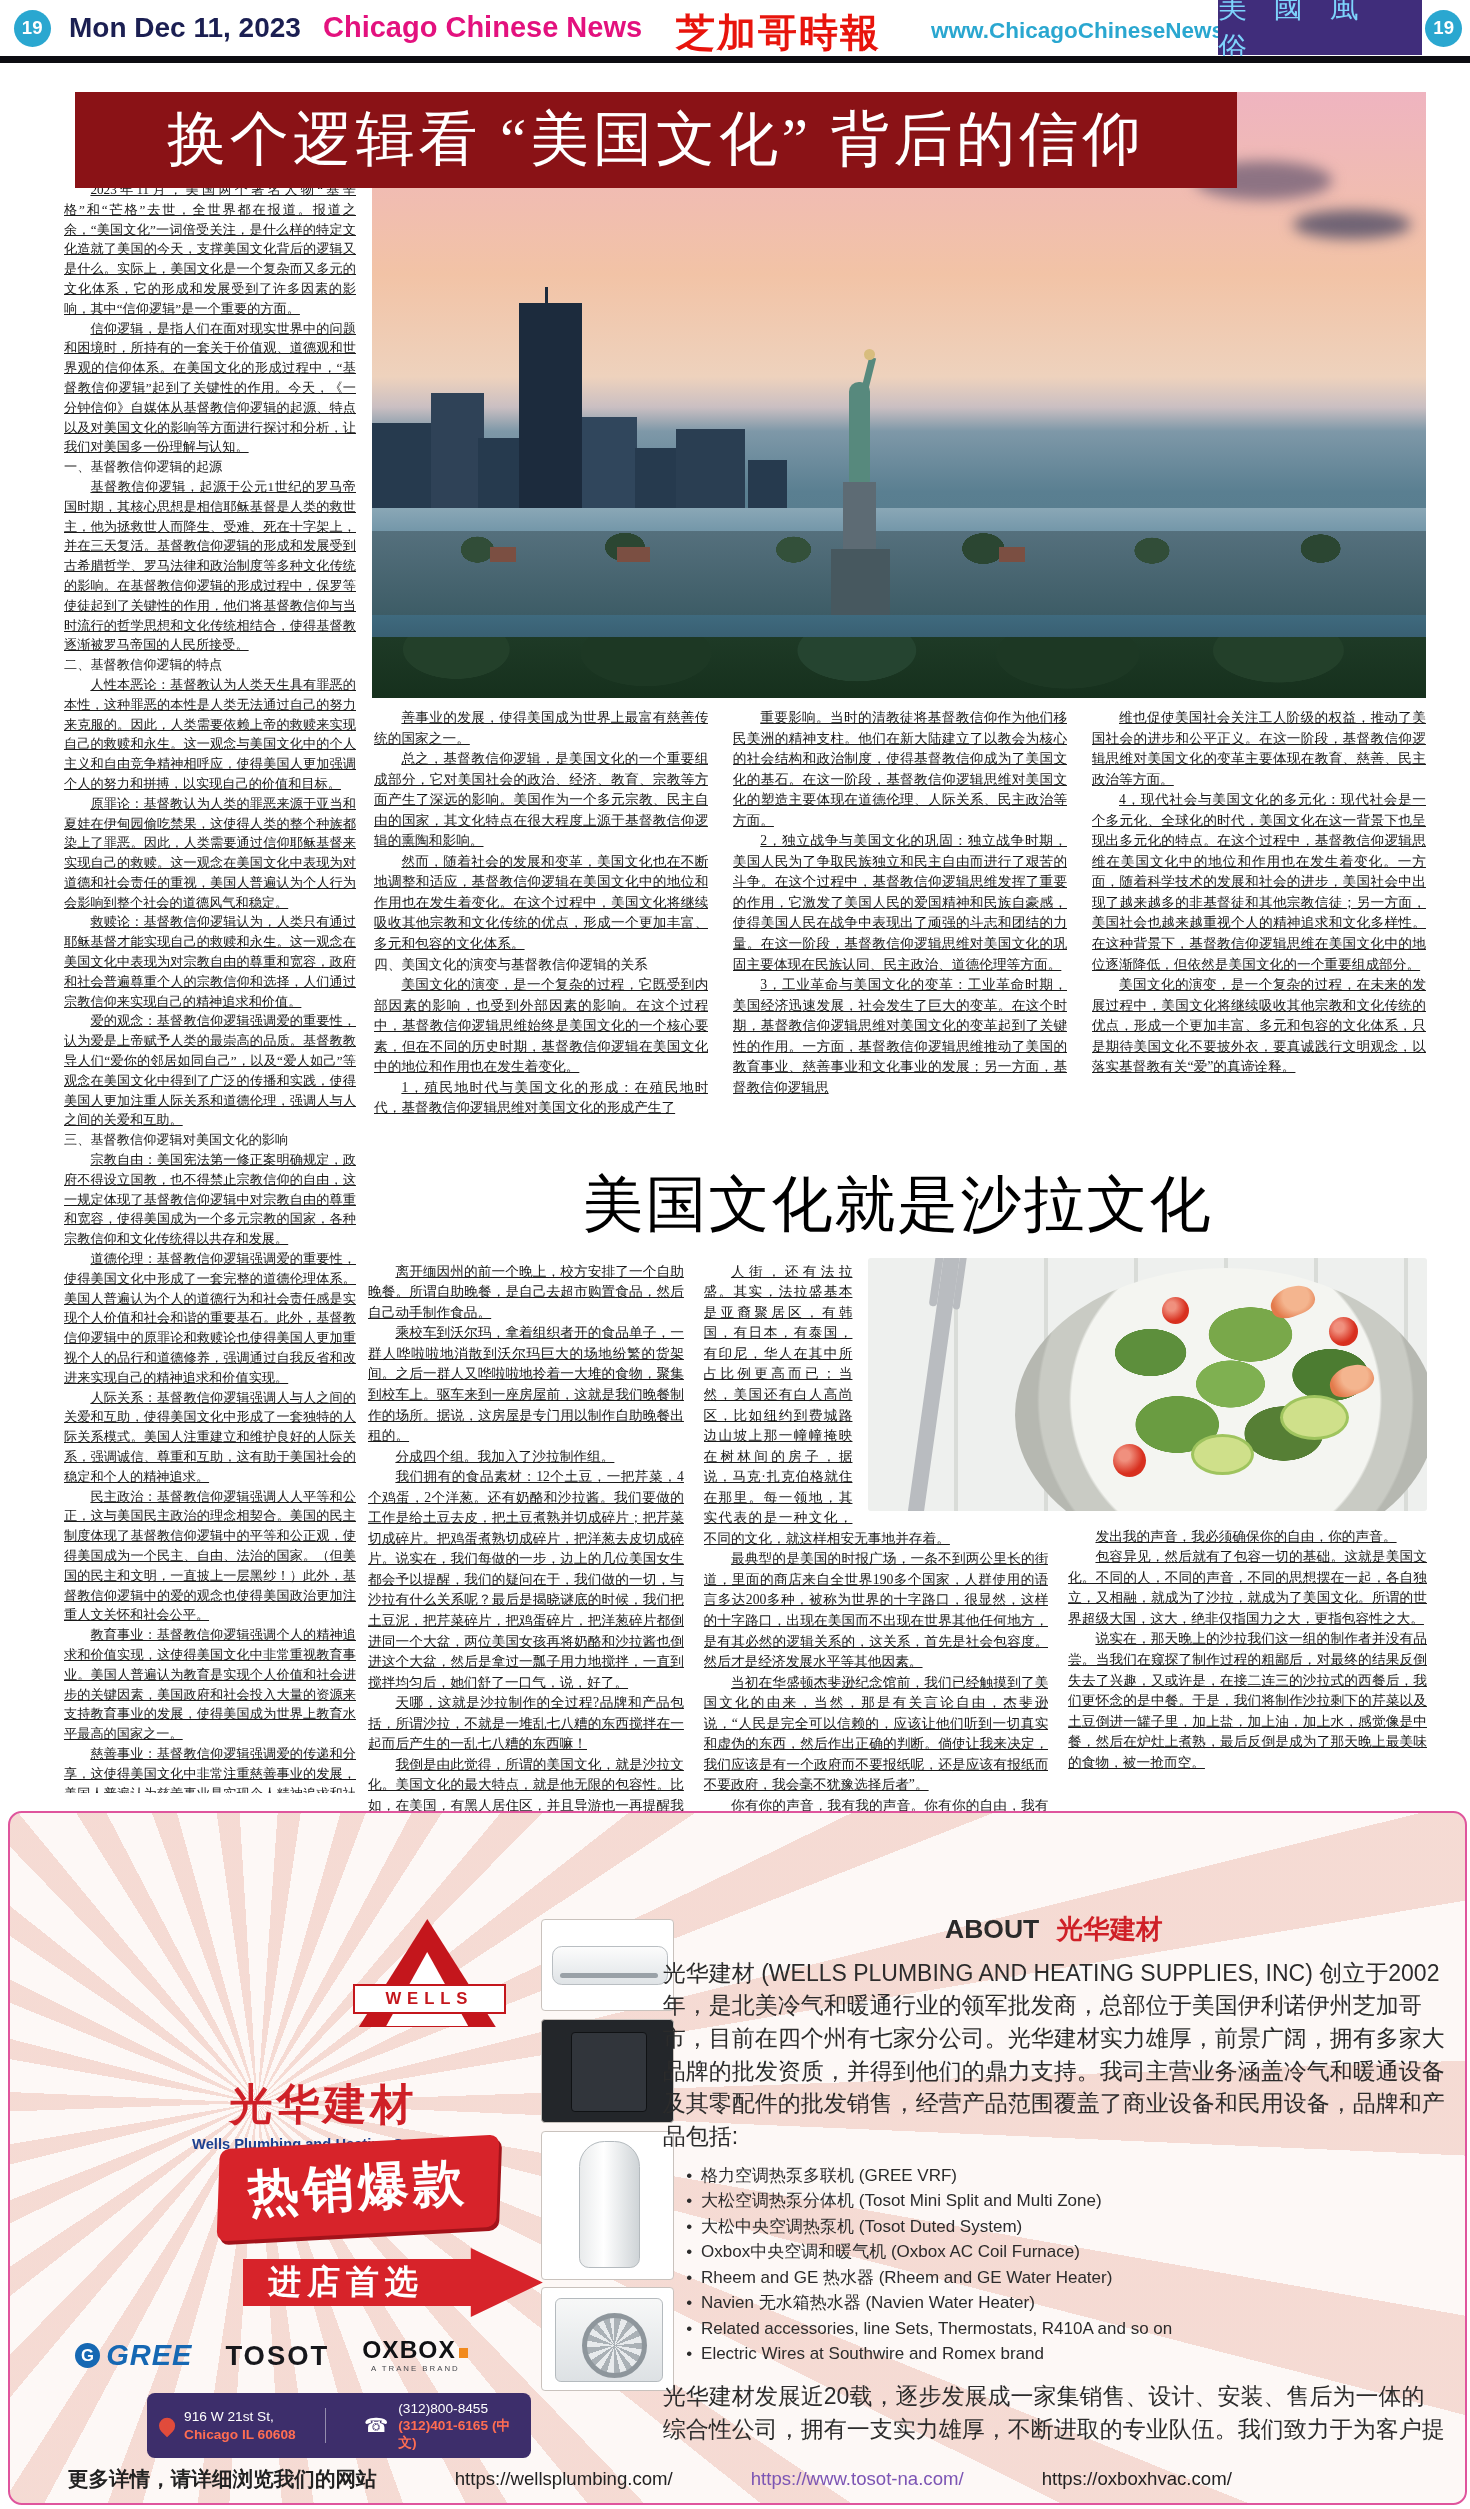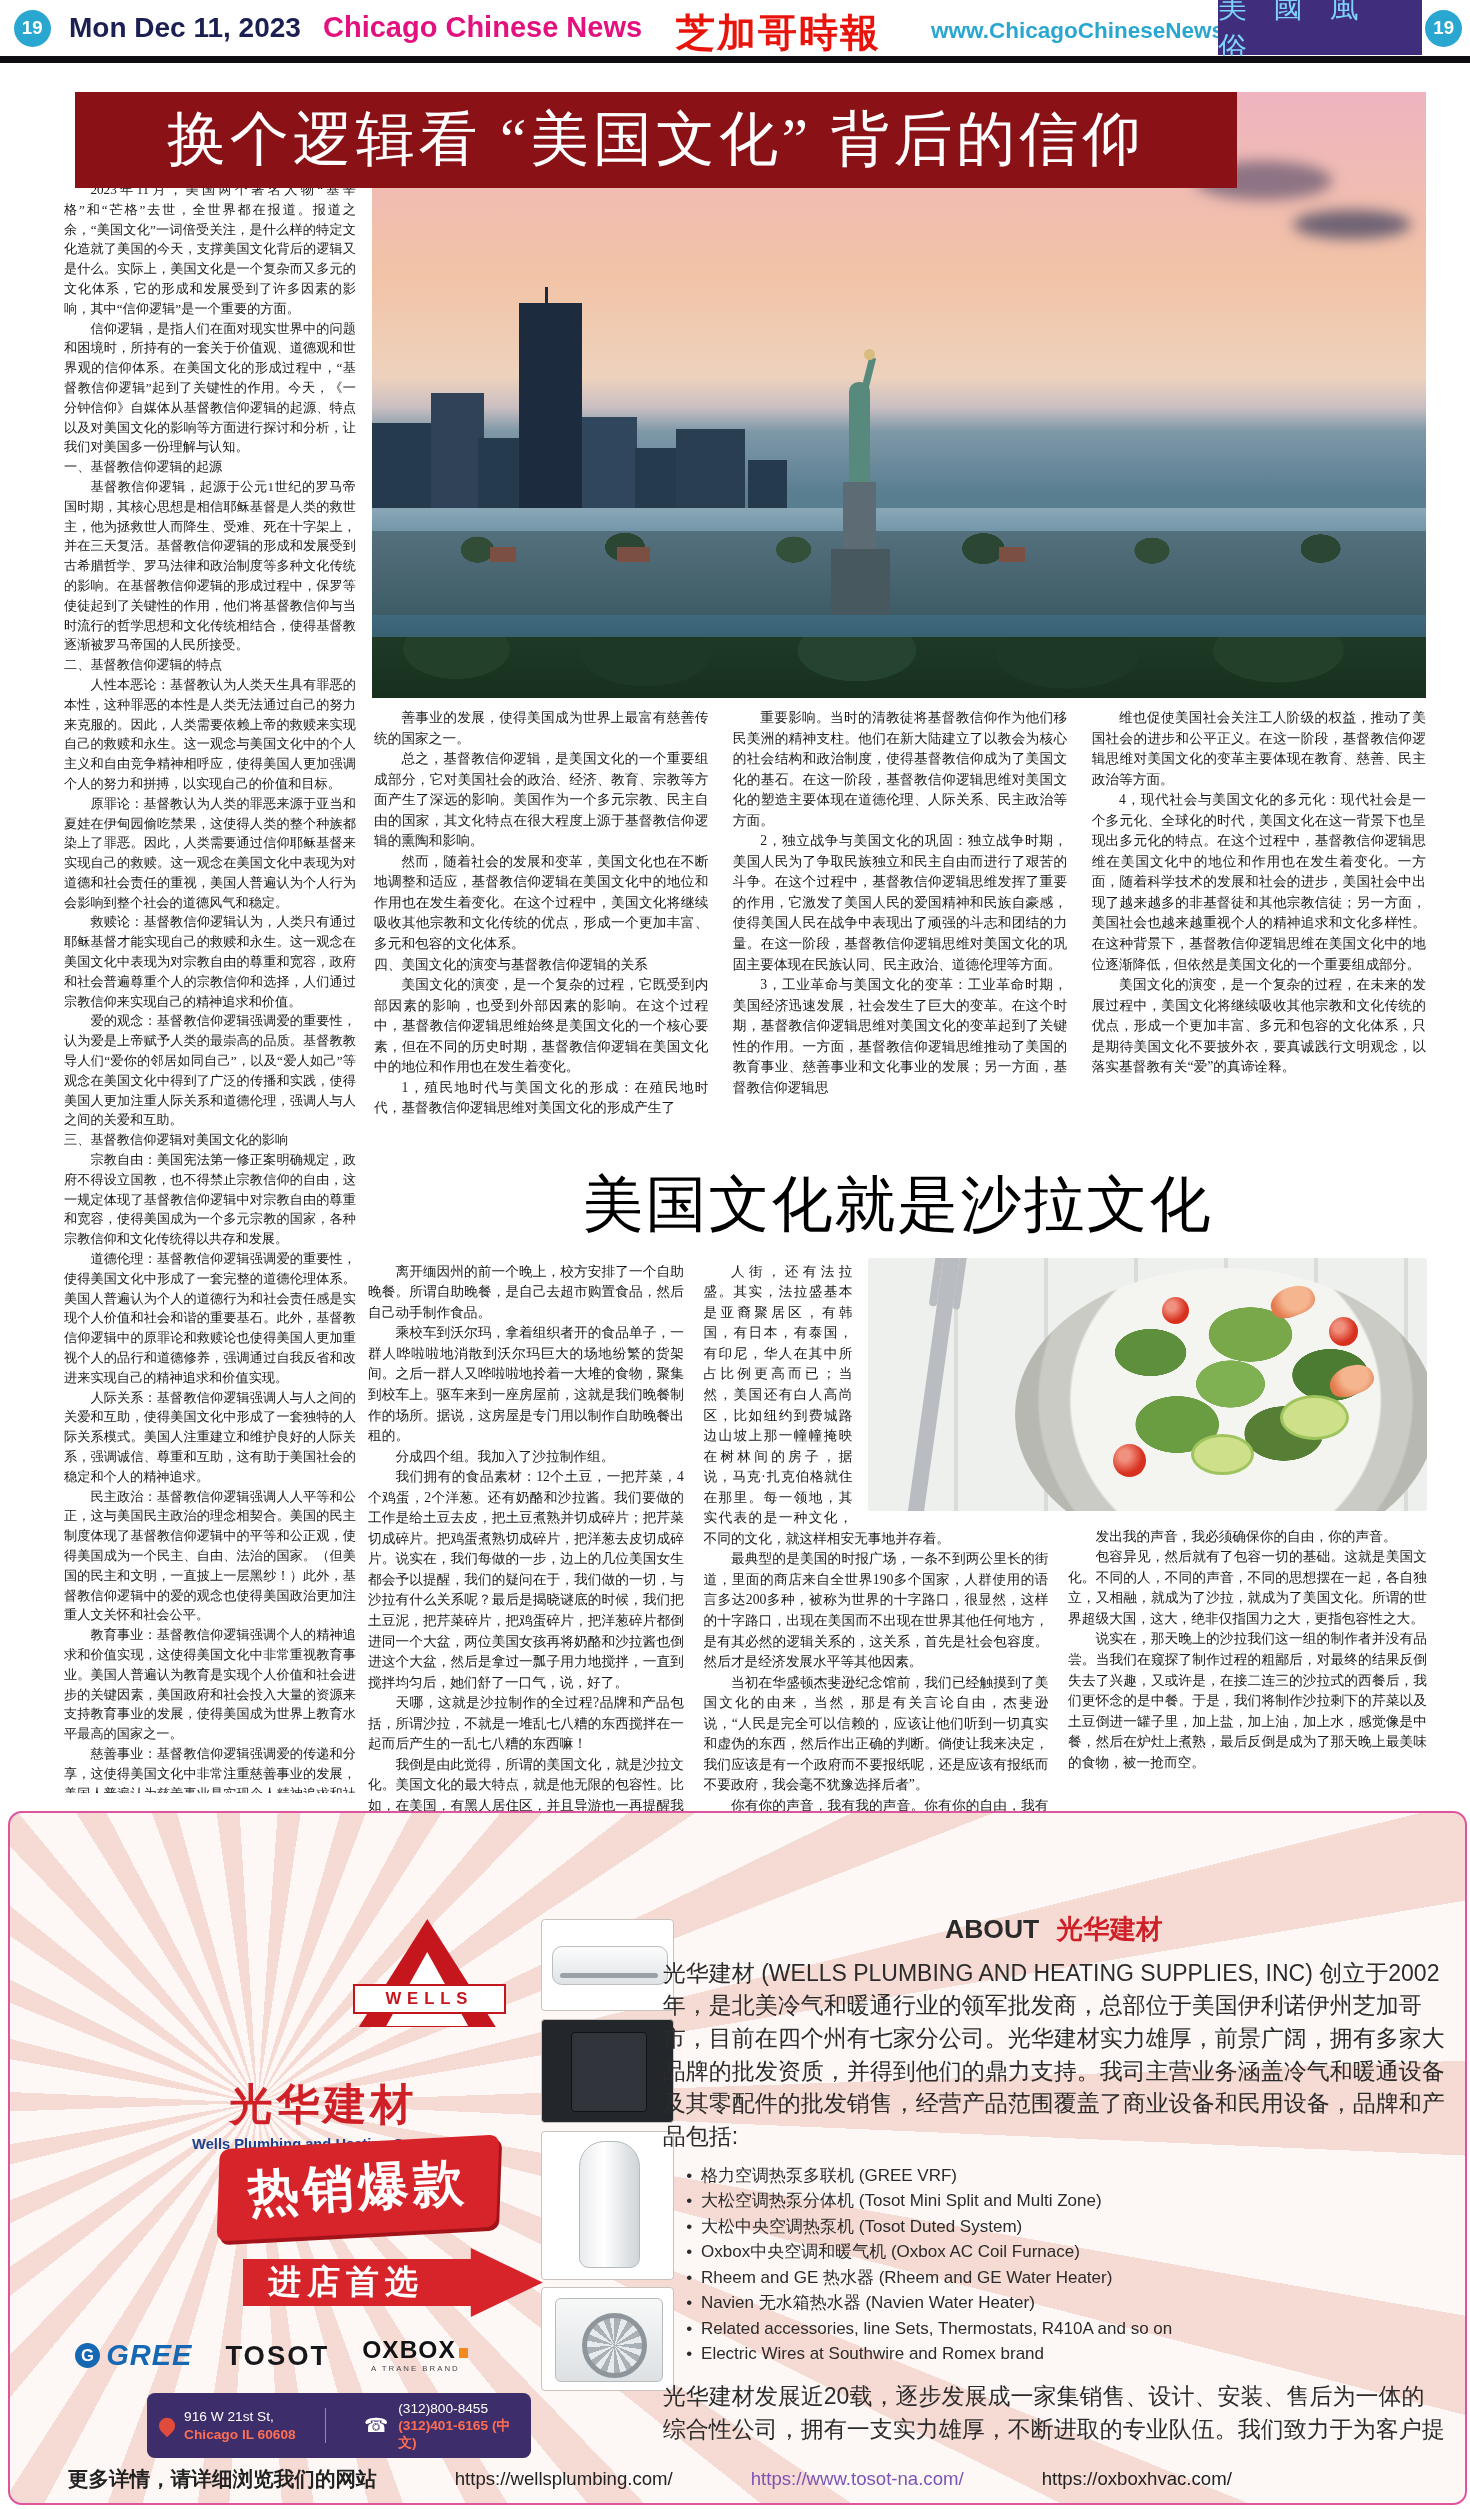--- a/index.html
+++ b/index.html
@@ -59,21 +59,21 @@
                 radial-gradient(108px 55px at 26% 26%,#1d3824 60%,transparent 61%),
                 radial-gradient(98px 51px at 46% 22%,#254430 60%,transparent 61%),
                 radial-gradient(118px 57px at 66% 28%,#1d3824 60%,transparent 61%),
                 radial-gradient(108px 53px at 86% 22%,#23402a 60%,transparent 61%),
                 linear-gradient(180deg,#1e3a26,#16301d);}
   .banner{position:absolute;left:47px;top:92px;width:1162px;height:96px;background:#8a1216;
           z-index:3;display:flex;align-items:center;justify-content:center;margin-left:28px;}
   .banner span{color:#fff;font-size:59px;letter-spacing:3.9px;white-space:nowrap;}
   .col-left{position:absolute;left:64px;top:180px;width:292px;height:1613px;overflow:hidden;
             font-size:13.2px;line-height:1.5;color:#1a1a1a;text-align:justify;}
-  .para{margin:0;text-indent:2em;}
+  .para{margin:0;text-indent:2em;text-decoration:underline;}
   .sec-head{margin:0;text-indent:0;}
   .three-cols{position:absolute;left:374px;top:708px;width:1052px;height:453px;display:flex;gap:24.5px;}
   .three-cols .tcol{flex:1;overflow:hidden;font-size:13.7px;line-height:1.5;color:#1a1a1a;text-align:justify;}
   
   .salad{position:absolute;left:368px;top:1164px;width:1059px;height:651px;}
   .salad-title{margin:0 0 15.7px 0;text-align:center;font-size:61px;font-weight:400;color:#000;
                letter-spacing:2px;}
   .salad-cols{position:relative;display:flex;gap:19.6px;height:555px;}
   .scol{overflow:hidden;font-size:13.7px;line-height:1.5;color:#1a1a1a;text-align:justify;}
   .scol1{width:316px;} .scol2{width:345px;} .scol3{width:359px;padding-top:265px;}

